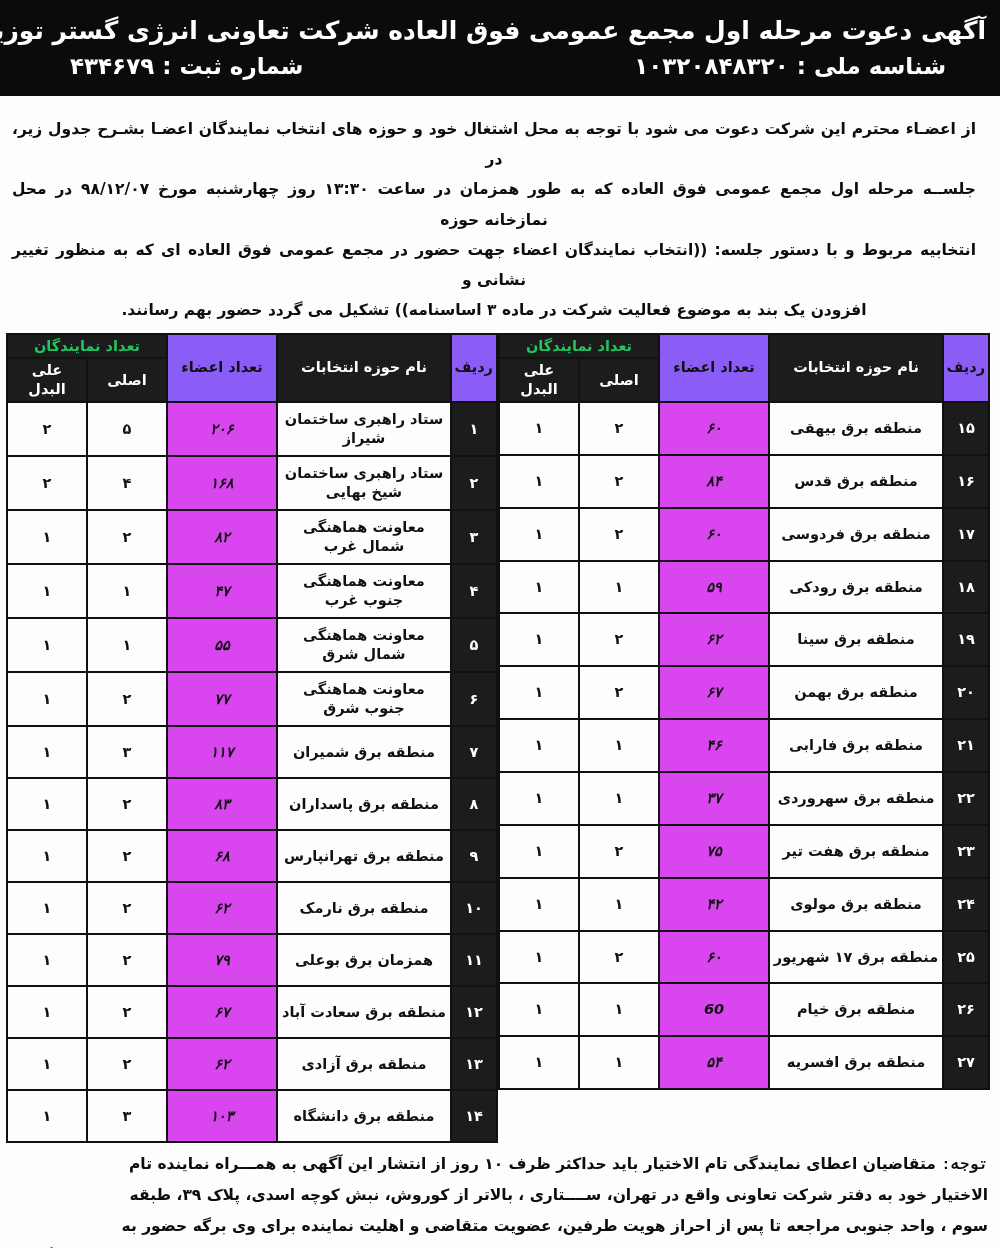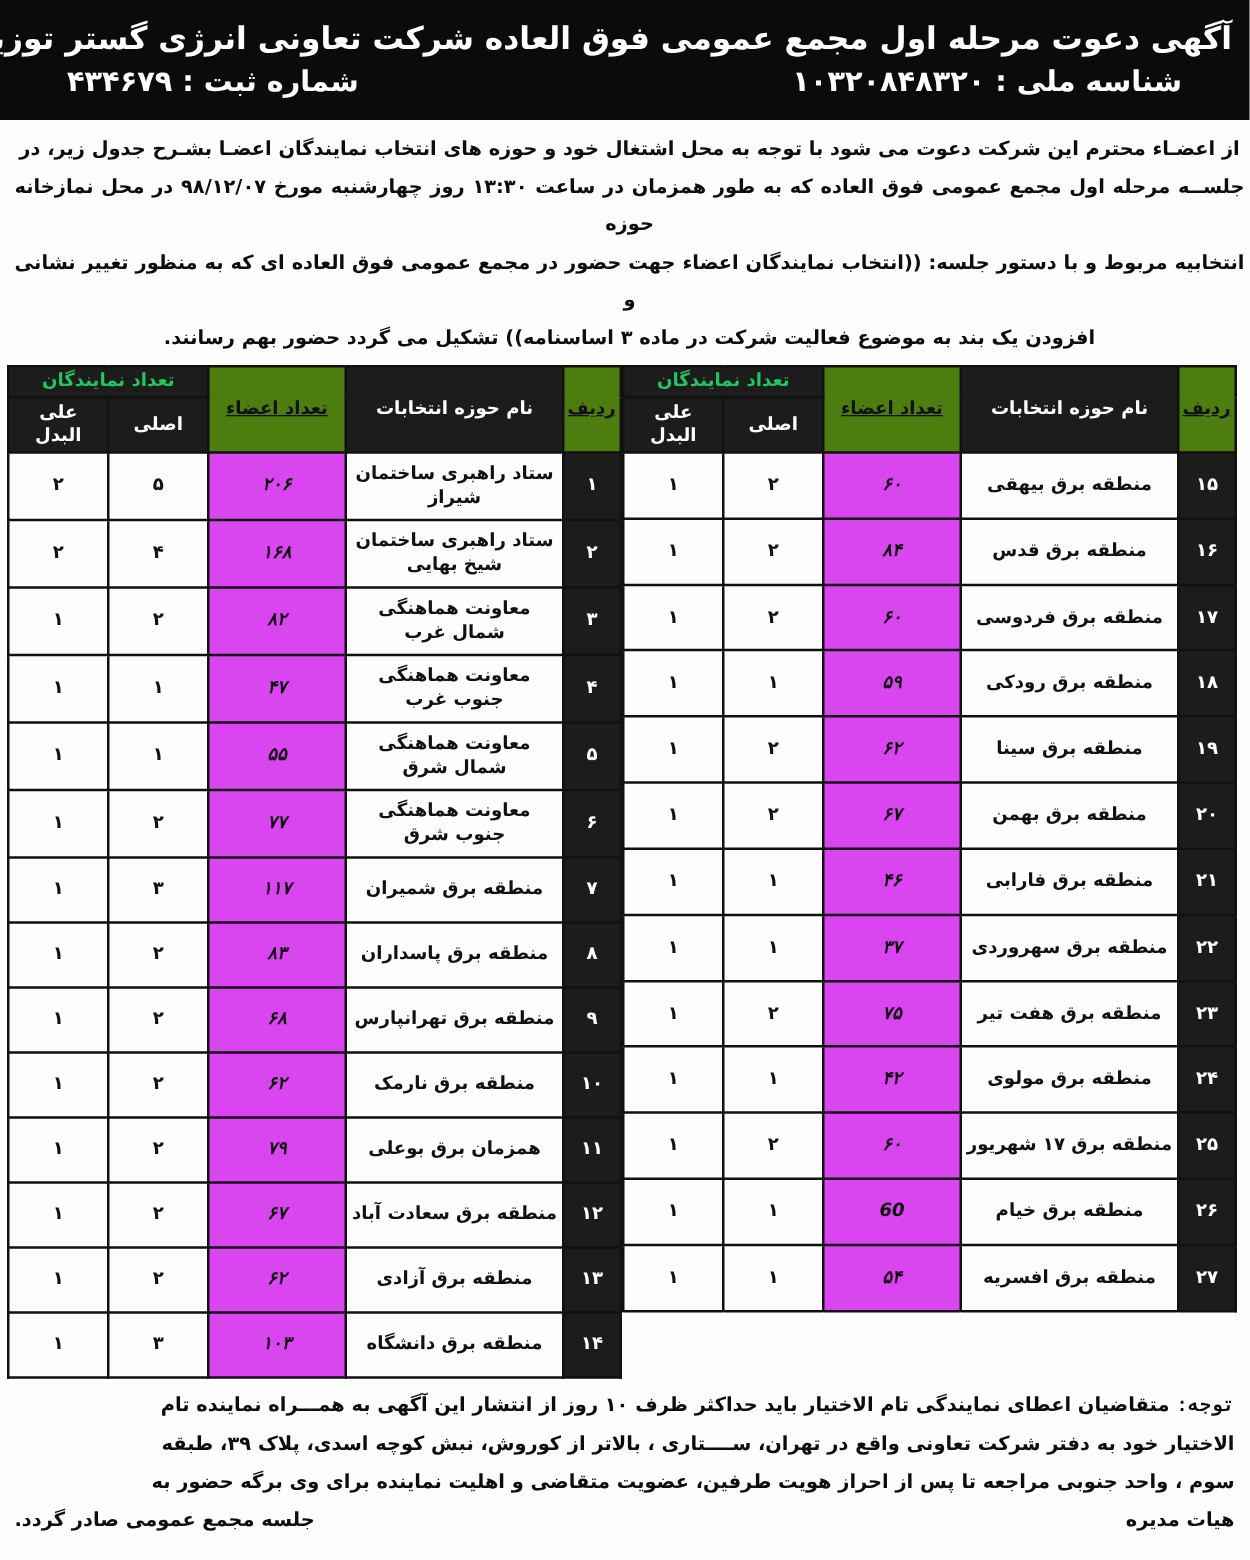--- a/index.html
+++ b/index.html
@@ -43,32 +43,33 @@
   }
   .banner-sub {
     margin-top: 7px;
     display: flex;
     justify-content: space-between;
     align-items: baseline;
     font-size: 23px;
     font-weight: bold;
     padding: 0 40px 0 40px;
   }
-  .banner-sub > div { white-space: nowrap; }
+  .banner-sub > div { white-space: nowrap; margin-left: 16px; }
 
   
   .intro {
     flex: 0 0 auto;
-    padding: 8px 4px 4px 12px;
+    padding: 8px 24px 4px 12px;
     font-size: 15.5px;
     line-height: 1.95;
     text-align: justify;
     text-align-last: center;
     font-weight: bold;
     color: #0d0d0d;
+    margin-top: 10px;
   }
   .intro p { margin: 0; }
 
   
   .tables-wrap {
     flex: 0 0 auto;
     display: flex;
     flex-direction: row;
     gap: 0px;
     padding: 3px 10px 0 10px;
@@ -89,24 +90,23 @@
     line-height: 1.3;
   }
 
   
   th.h-dark {
     background: #1c1c1c;
     color: #ffffff;
     font-size: 15px;
   }
   th.h-light {
-    background: #4d7c0f;
+    background: #8b5cf6;
     color: #111111;
     font-size: 15px;
-    text-decoration: underline;
   }
   th.h-reps {
     background: #1c1c1c;
     color: #22c55e;
     font-size: 14px;
   }
 
   
   td.c-idx {
     background: #1c1c1c;

